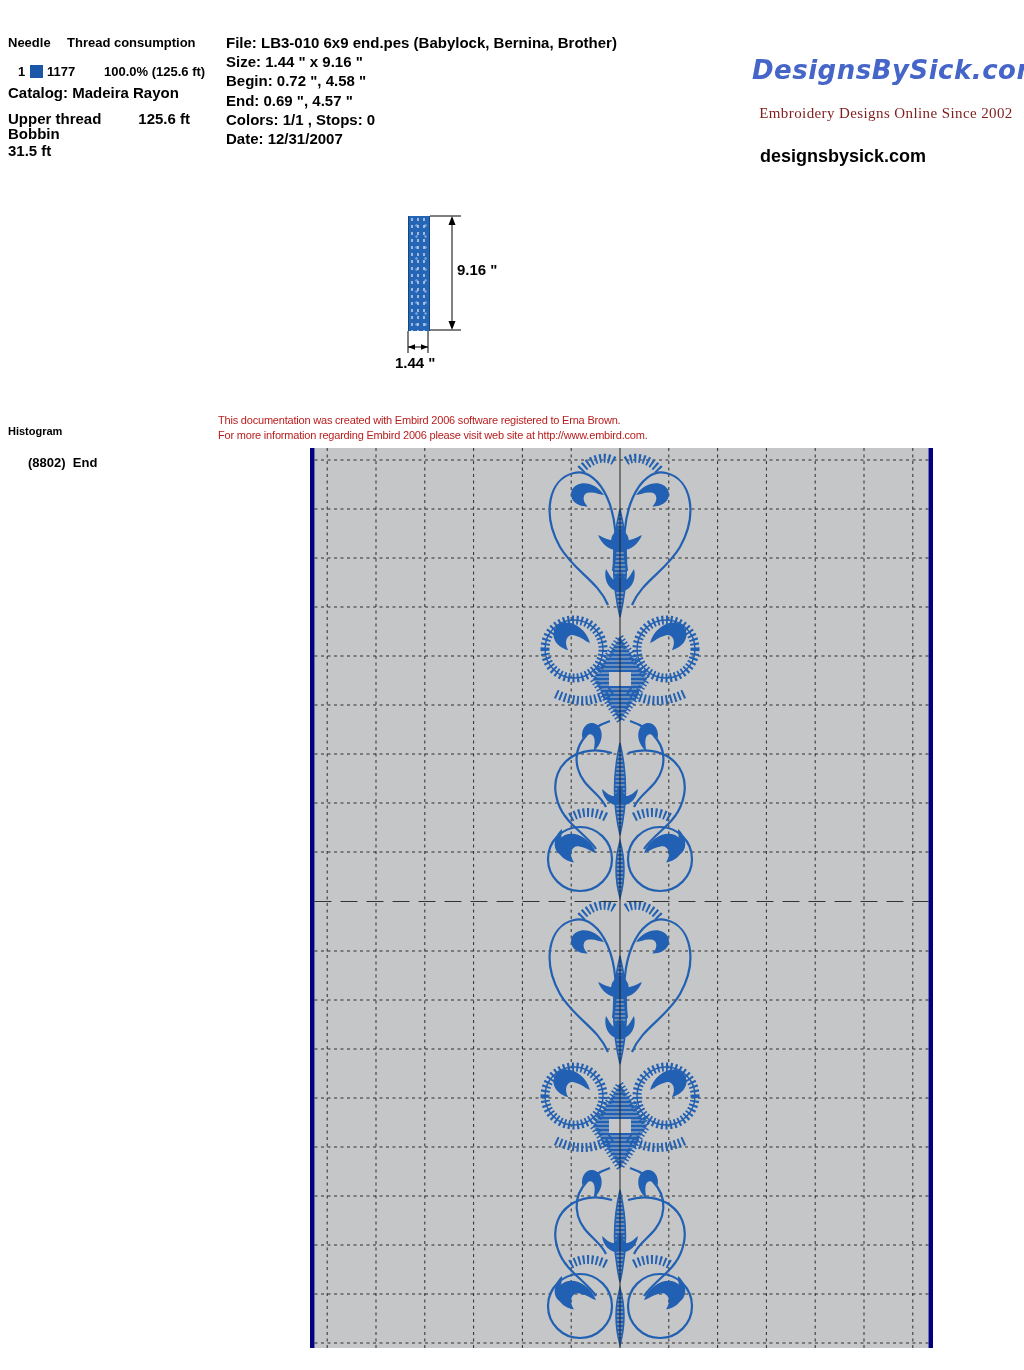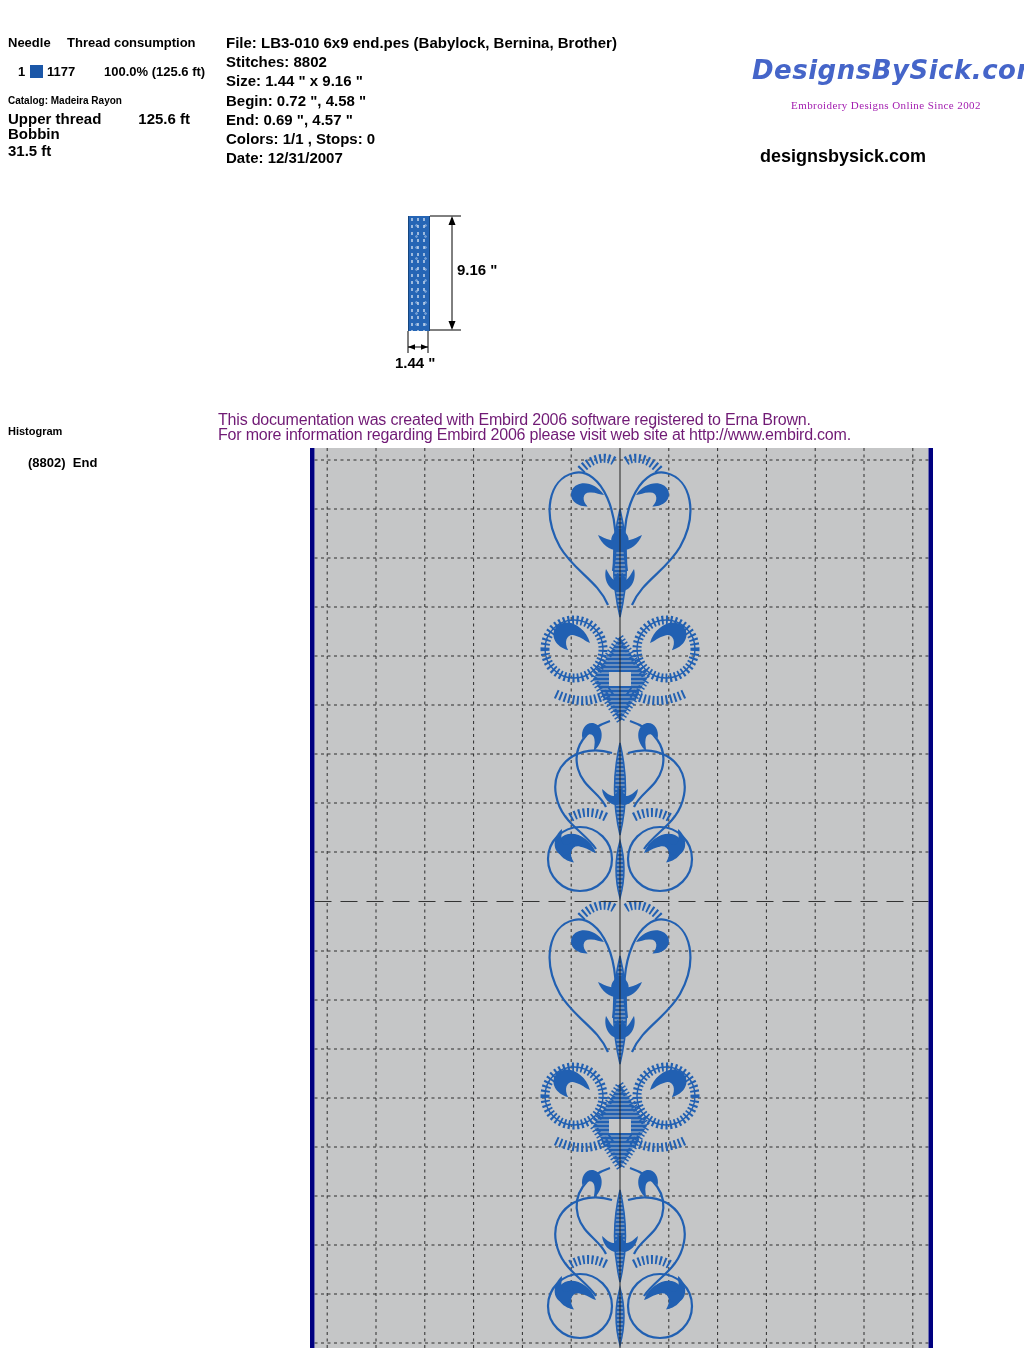--- a/index.html
+++ b/index.html
@@ -10,53 +10,53 @@
   .abs{position:absolute;}
   
   .tt-head{top:35px;font-size:13px;font-weight:bold;white-space:nowrap;}
   .tt-needle-col{left:8px;}
   .tt-cons-col{left:67px;}
   .tt-row{top:64px;font-size:13px;font-weight:bold;}
   .tt-num{left:18px;}
   .tt-swatch{left:30px;top:65px;width:13px;height:13px;}
   .tt-code{left:47px;}
   .tt-cons{left:104px;}
-  .tt-catalog{left:8px;top:95px;font-size:10px;font-weight:bold;white-space:nowrap;}
+  .tt-catalog{left:8px;top:84px;font-size:15px;font-weight:bold;white-space:nowrap;}
   .tt-line{left:8px;width:182px;display:flex;justify-content:space-between;
            font-size:15px;font-weight:bold;}
   .tt-upper{top:110px;}
   .tt-bobbin{top:125px;flex-direction:column;}
   
   .file-info{left:226px;top:33px;font-size:15px;font-weight:bold;line-height:19.2px;white-space:nowrap;}
   
   .logo-wrap{left:752px;top:56px;width:268px;text-align:center;}
   .logo-brand{font-family:"DejaVu Sans", sans-serif;font-size:26px;font-weight:bold;
               font-style:italic;letter-spacing:.5px;line-height:1.1;white-space:nowrap;}
-  .logo-tag{margin-top:14px;font-family:"Liberation Serif", serif;font-size:11px;
-            color:#a21caf;letter-spacing:.4px;white-space:nowrap;}
+  .logo-tag{margin-top:20px;font-family:"Liberation Serif", serif;font-size:15px;
+            color:#7f1d1d;letter-spacing:.4px;white-space:nowrap;}
   .logo-site{left:760px;top:146px;font-size:18px;font-weight:bold;white-space:nowrap;}
   
   .pv-rect{left:408px;top:216px;width:20px;height:115px;
     border-left:1px solid #15457f;border-right:1px solid #15457f;
     background-color:#2565b5;
     background-image:
       radial-gradient(rgba(255,255,255,.55) 1px, transparent 1.4px),
       radial-gradient(rgba(185,210,240,.5) 1px, transparent 1.4px);
     background-size:6px 7px, 9px 11px;background-position:0 0, 3px 4px;}
   .pv-svg{left:395px;top:205px;}
   .pv-h-label{left:457px;top:261px;font-size:15px;font-weight:bold;white-space:nowrap;}
   .pv-w-label{left:395px;top:354px;font-size:15px;font-weight:bold;white-space:nowrap;}
   .dim{stroke:#000;stroke-width:1;fill:none;}
   .dimf{fill:#000;stroke:none;}
   
   .hist-title{left:8px;top:425px;font-size:11px;font-weight:bold;}
   .hist-entry{left:28px;top:455px;font-size:13px;font-weight:bold;white-space:pre;}
   
-  .note{left:218px;top:413px;font-size:16px;line-height:14.5px;letter-spacing:-0.2px;
-        color:#701a75;white-space:nowrap;}
+  .note{left:218px;top:413px;font-size:11px;line-height:14.5px;letter-spacing:-0.2px;
+        color:#b91c1c;white-space:nowrap;}
   
   .design{left:308px;top:448px;}
   .gv,.gh{stroke:#1b1b1b;stroke-width:0.9;stroke-dasharray:3 3.5;}
   .axis-v{stroke:#222;stroke-width:1;}
   .axis-h{stroke:#333;stroke-width:1.2;stroke-dasharray:17 9;}
   .sat{stroke:#2160b2;stroke-width:9;fill:none;stroke-dasharray:2 2.4;}
   .ln1{stroke:#2160b2;stroke-width:1.4;fill:none;}
   .ln2{stroke:#2160b2;stroke-width:2.2;fill:none;}
   .leaf{fill:url(#satin);stroke:#2160b2;stroke-width:1.5;}
   .dmd{stroke-dasharray:1.5 2.2;stroke-width:7;}
@@ -79,21 +79,20 @@
   <span>Upper thread</span>
   <span>125.6 ft</span>
 </div>
 <div class="abs tt-line tt-bobbin">
   <span>Bobbin</span>
   <span>31.5 ft</span>
 </div>
 
 <div class="abs file-info">
   <div>File: LB3-010 6x9 end.pes  (Babylock, Bernina, Brother)</div>
-  <div>Stitches: 8802</div>
   <div>Size: 1.44 " x 9.16 "</div>
   <div>Begin: 0.72 ", 4.58 "</div>
   <div>End: 0.69 ", 4.57 "</div>
   <div>Colors: 1/1 , Stops: 0</div>
   <div>Date: 12/31/2007</div>
 </div>
 
 <div class="abs logo-wrap">
   <div class="logo-brand" style="color: rgb(69, 101, 201);">DesignsBySick.com</div>
   <div class="logo-tag">Embroidery Designs Online Since 2002</div>

